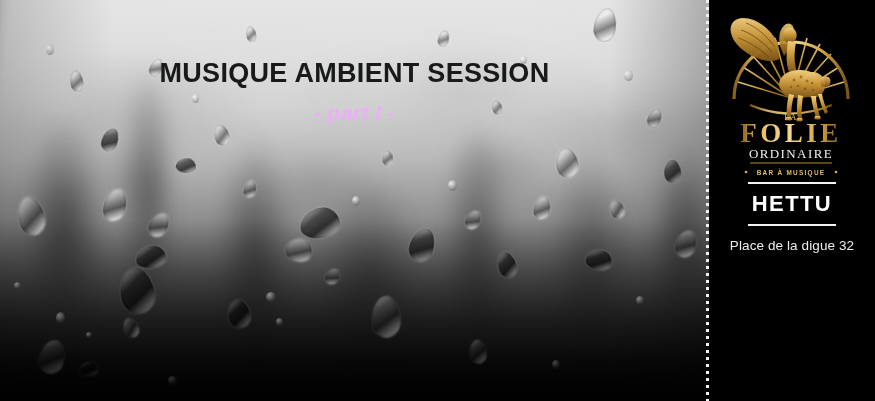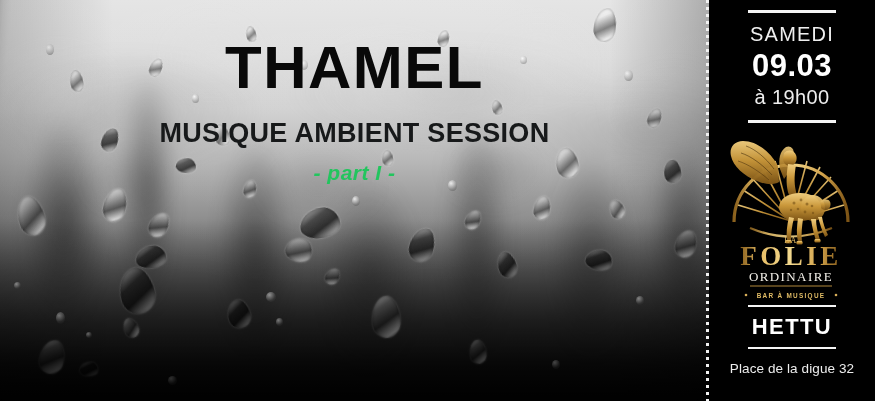--- a/index.html
+++ b/index.html
@@ -134,21 +134,21 @@
     margin: 22px 0 0 0;
     white-space: nowrap;
   }
   .title-sub .bold { font-weight: 700; }
   .title-sub .light { font-weight: 700; }
   .title-part {
     font-family: "Liberation Sans", sans-serif;
     font-style: italic;
     font-weight: 700;
     font-size: 21px;
-    color: #22c55e;
+    color: #f0abfc;
     margin: 14px 0 0 0;
     letter-spacing: .5px;
   }
 
   
   .perforation {
     position: absolute;
     left: 706px; top: 0;
     width: 3px; height: 401px;
     z-index: 8;
@@ -292,38 +292,30 @@
       <div class="drop dk" style="left:80px;  top:362px; width:18px; height:14px; transform:rotate(4deg);"></div>
       <div class="drop sm" style="left:168px; top:376px; width:9px;  height:9px;"></div>
       <div class="drop" style="left:470px; top:340px; width:16px; height:24px; transform:rotate(-10deg);"></div>
       <div class="drop sm" style="left:552px; top:360px; width:8px;  height:9px;"></div>
     </div>
 
     <div class="bg-vignette"></div>
   </div>
 
   <div class="headline-block">
-    <div class="title-main">THAMEL</div>
     <div class="title-sub">
       <span class="bold">MUSIQUE</span><span class="light"> AMBIENT SESSION</span>
     </div>
     <div class="title-part">- part I -</div>
   </div>
 
   <div class="perforation"></div>
 
   <div class="stub">
 
-    <div class="date-block">
-      <div class="rule"></div>
-      <div class="date-day">SAMEDI</div>
-      <div class="date-num">09.03</div>
-      <div class="date-time">à 19h00</div>
-      <div class="rule date-rule-bottom"></div>
-    </div>
 
     <div class="logo-wrap">
       <svg class="logo-svg" width="150" height="172" viewBox="0 0 150 172">
         <defs>
           <linearGradient id="gold" x1="0" y1="0" x2="0" y2="1">
             <stop offset="0%" stop-color="#f0cd7e"></stop>
             <stop offset="45%" stop-color="#c9973a"></stop>
             <stop offset="100%" stop-color="#7d5415"></stop>
           </linearGradient>
           <linearGradient id="goldH" x1="0" y1="0" x2="1" y2="0">

